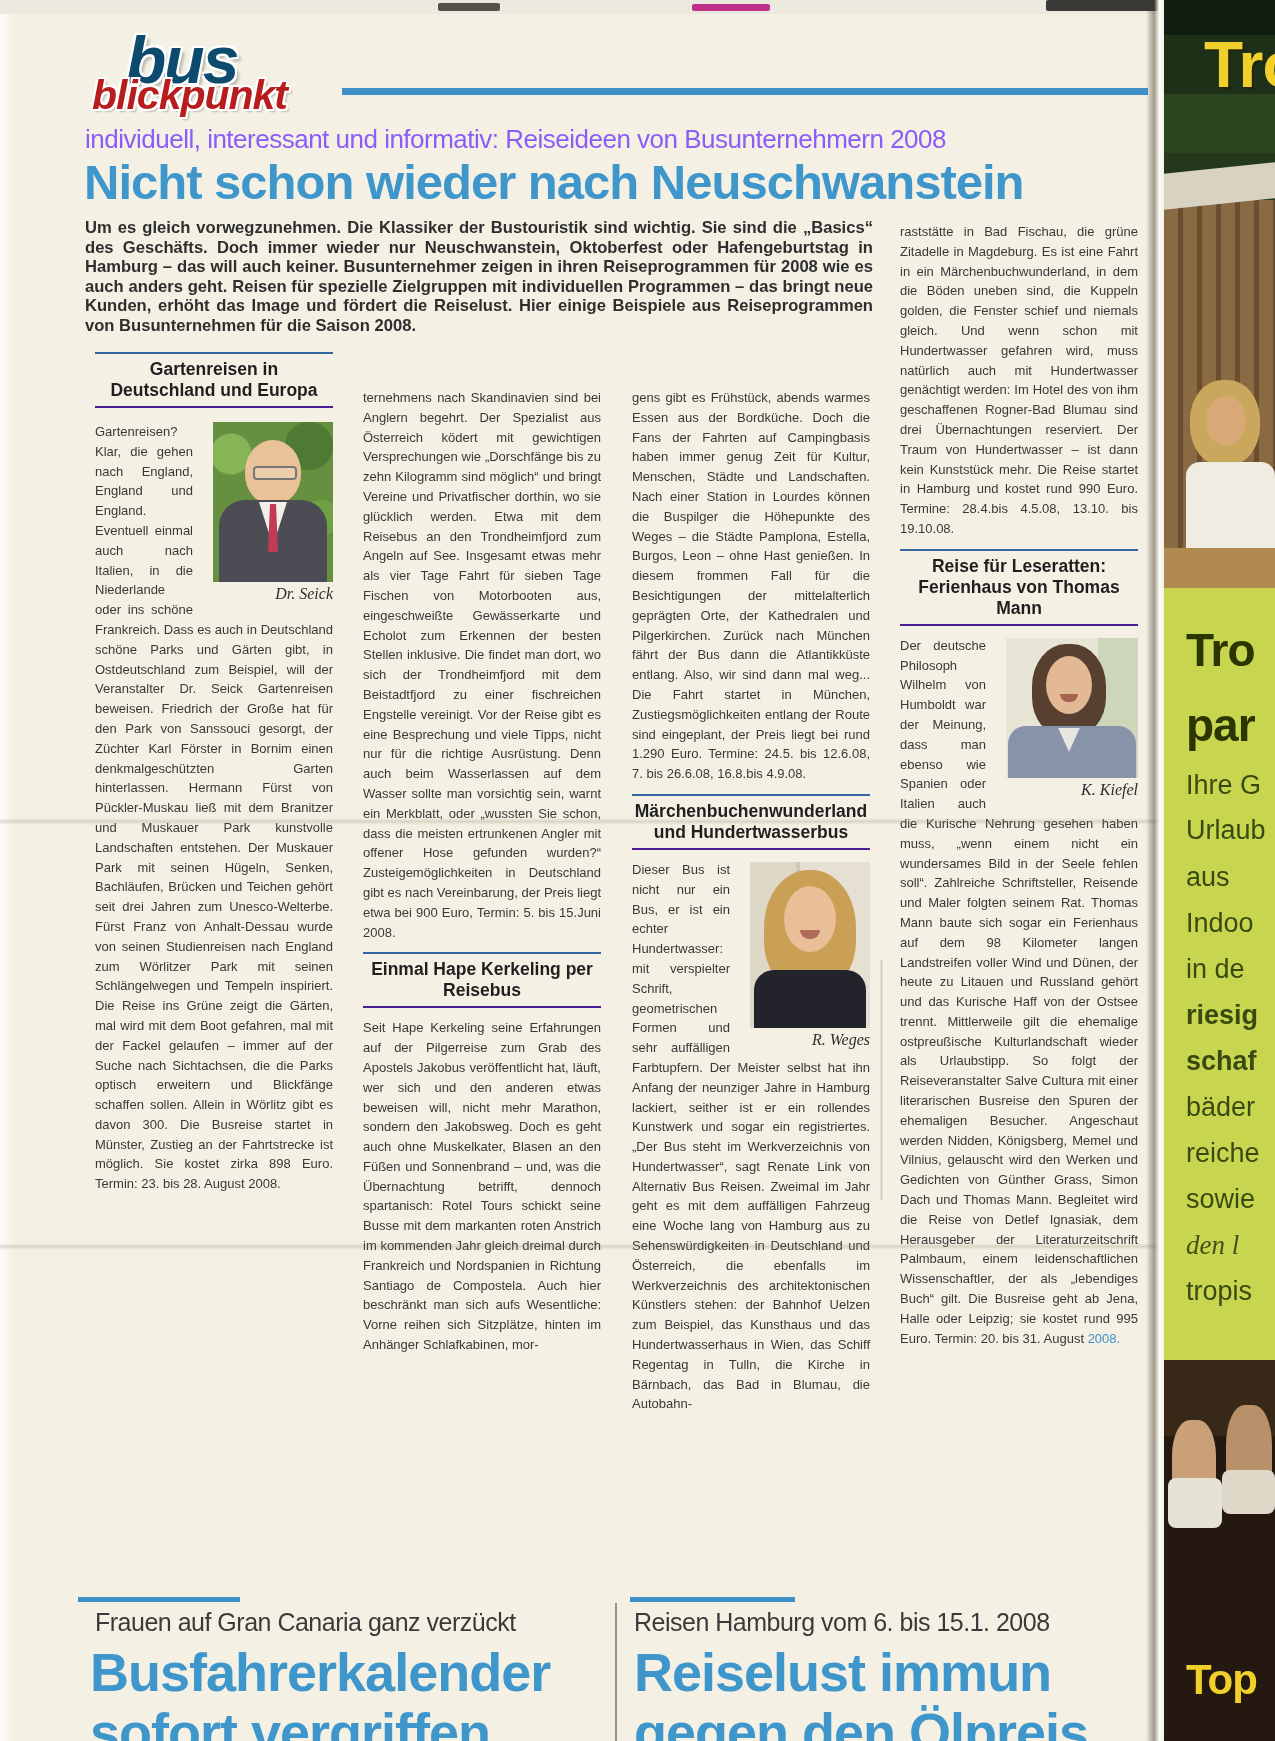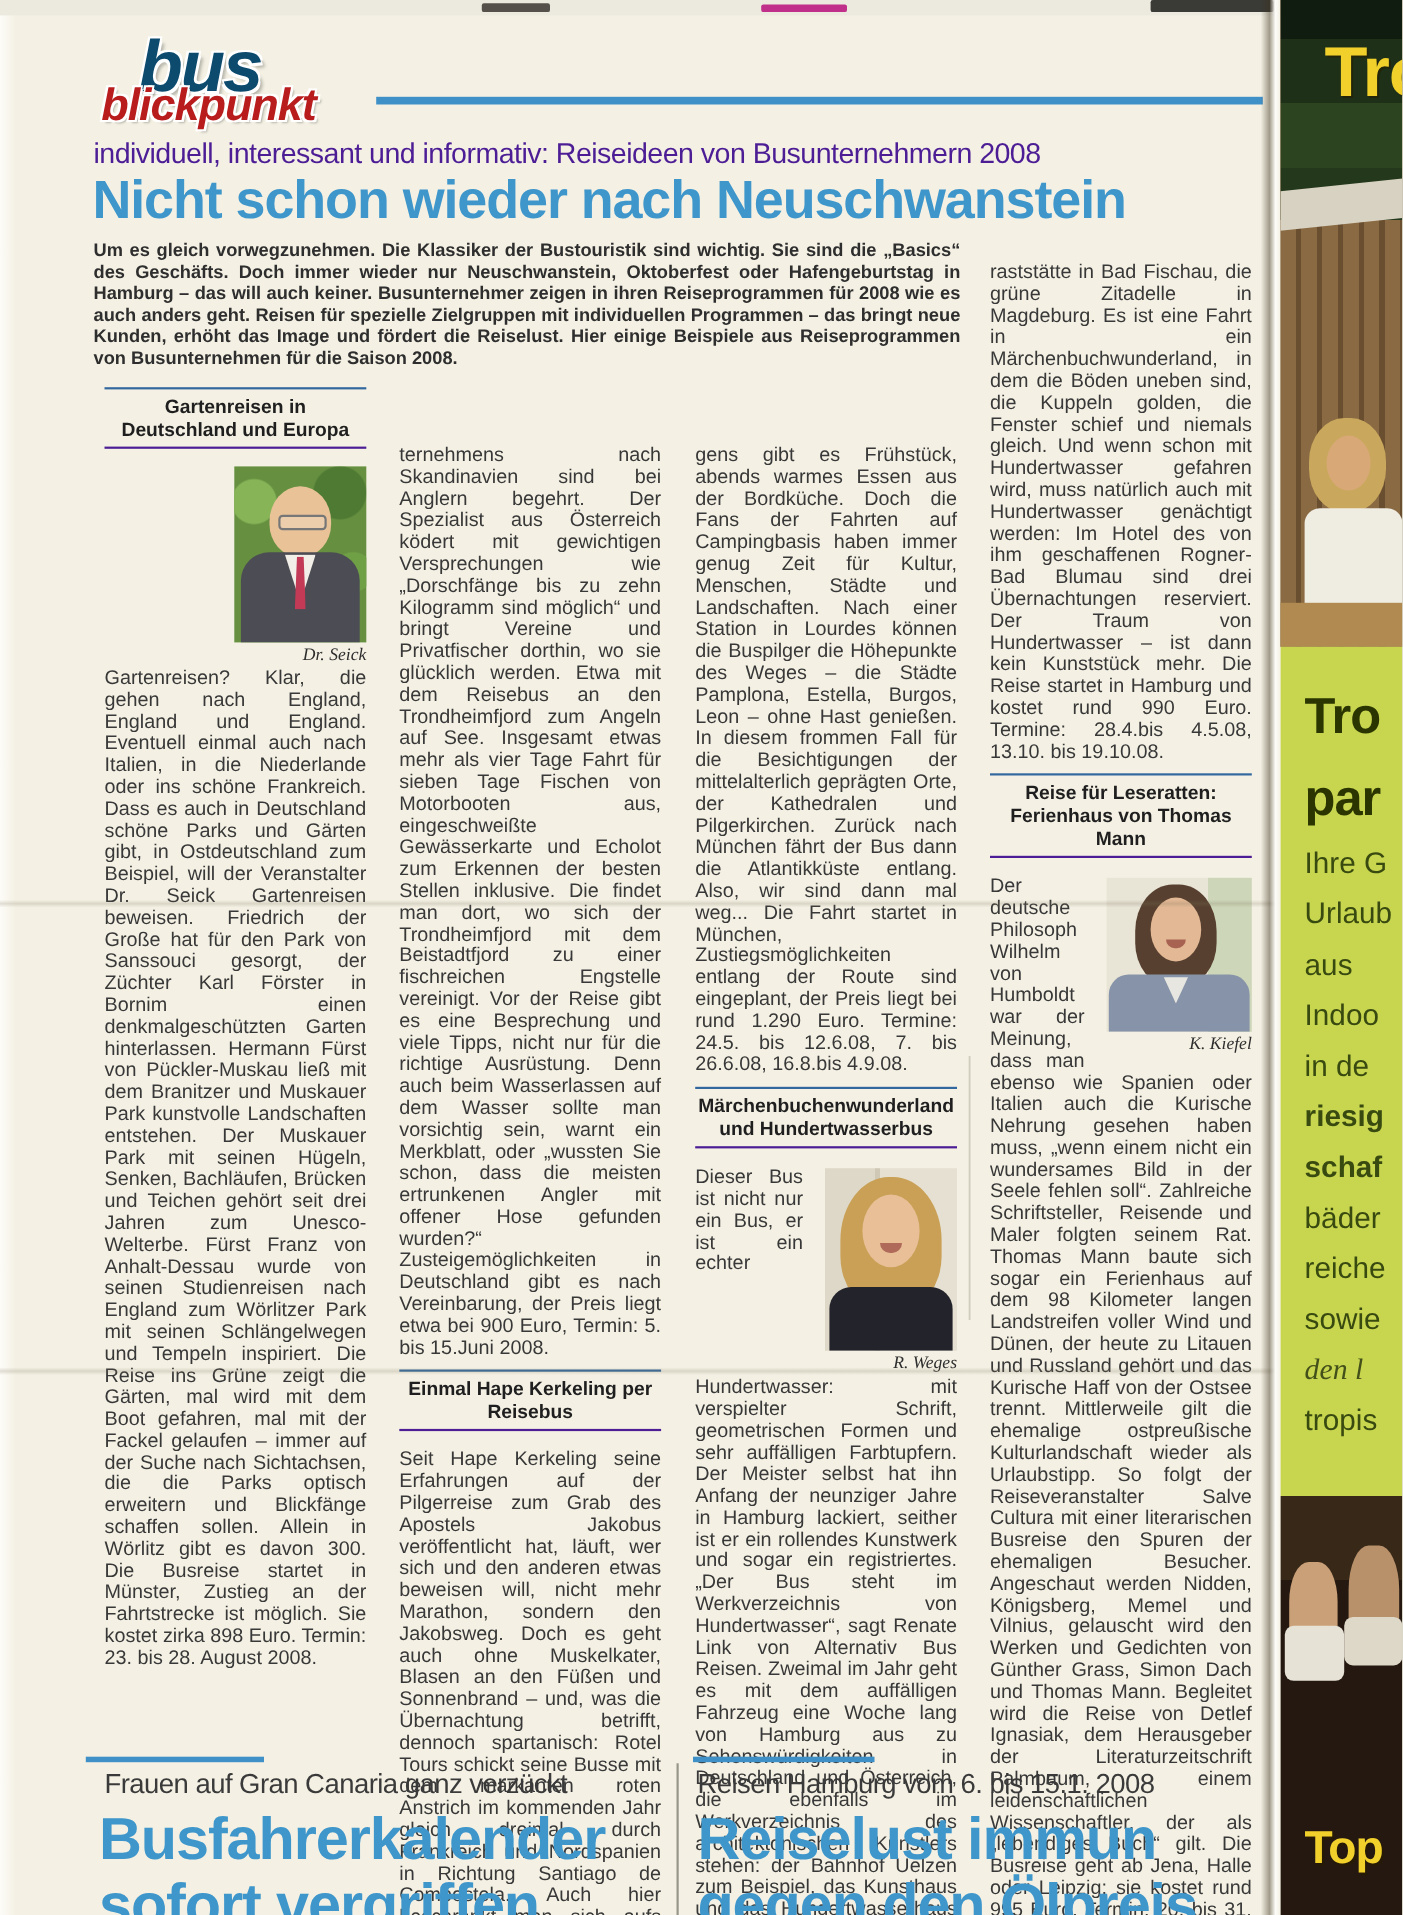--- a/index.html
+++ b/index.html
@@ -14,28 +14,28 @@
   .gutter{position:absolute;left:1146px;top:0;width:18px;height:1741px;
           background:linear-gradient(90deg,rgba(60,50,30,0) 0%,rgba(60,50,30,.45) 45%,#fdfcf8 75%,#f4f1e4 100%);}
   
   .logo-bus{position:absolute;left:126px;top:22px;font-size:66px;font-weight:bold;font-style:italic;
             letter-spacing:-2px;color:#0c4a6e;
             text-shadow:-2px -2px 0 #fff,2px -2px 0 #fff,-2px 2px 0 #fff,2px 2px 0 #fff,4px 4px 3px rgba(0,0,0,.25);}
   .logo-blick{position:absolute;left:92px;top:72px;font-size:41px;font-weight:bold;font-style:italic;
             letter-spacing:-1px;color:#b91c1c;
             text-shadow:-2px -2px 0 #fff,2px -2px 0 #fff,-2px 2px 0 #fff,2px 2px 0 #fff,3px 3px 2px rgba(0,0,0,.25);}
   .masthead-rule{position:absolute;left:342px;top:88px;width:806px;height:7px;background:#4090c8;}
-  .kicker{position:absolute;left:85px;top:124px;width:1060px;font-size:26px;color:#4c1d95;letter-spacing:-.5px;}
+  .kicker{position:absolute;left:85px;top:124px;width:1060px;font-size:26px;color:#8b5cf6;letter-spacing:-.5px;}
   .headline{position:absolute;left:84px;top:156px;width:1070px;margin:0;font-size:49px;line-height:52px;
             font-weight:bold;color:#3e96cb;letter-spacing:-1px;}
   .intro{position:absolute;left:85px;top:218px;width:788px;margin:0;font-size:16.6px;line-height:19.6px;
          font-weight:bold;color:#2e2e2e;text-align:justify;}
   
   .col{position:absolute;width:238px;}
-  .body{margin:16px 0 0 0;font-size:18px;line-height:19.8px;text-align:justify;color:#383838;}
+  .body{margin:0 0 0 0;font-size:13px;line-height:19.8px;text-align:justify;color:#383838;}
   .sec-head{border-top:2px solid #33689e;border-bottom:2px solid #4c1d95;padding:5px 2px;margin:0 0 14px 0;
             text-align:center;font-weight:bold;font-size:17.5px;line-height:21px;color:#1f1f1f;}
   .mid-head{margin-top:10px;margin-bottom:10px;}
   .photo-wrap{float:right;width:120px;margin:2px 0 2px 8px;padding-left:12px;}
   .photo-wrap.wide{width:132px;}
   .cap{display:block;text-align:right;font-style:italic;font-size:16px;color:#2e2e2e;margin-top:3px;
        font-family:"Liberation Serif",serif;}
   .blue{color:#4090c8;}
   
   .ph{position:relative;overflow:hidden;height:160px;background:#6a9444;}

